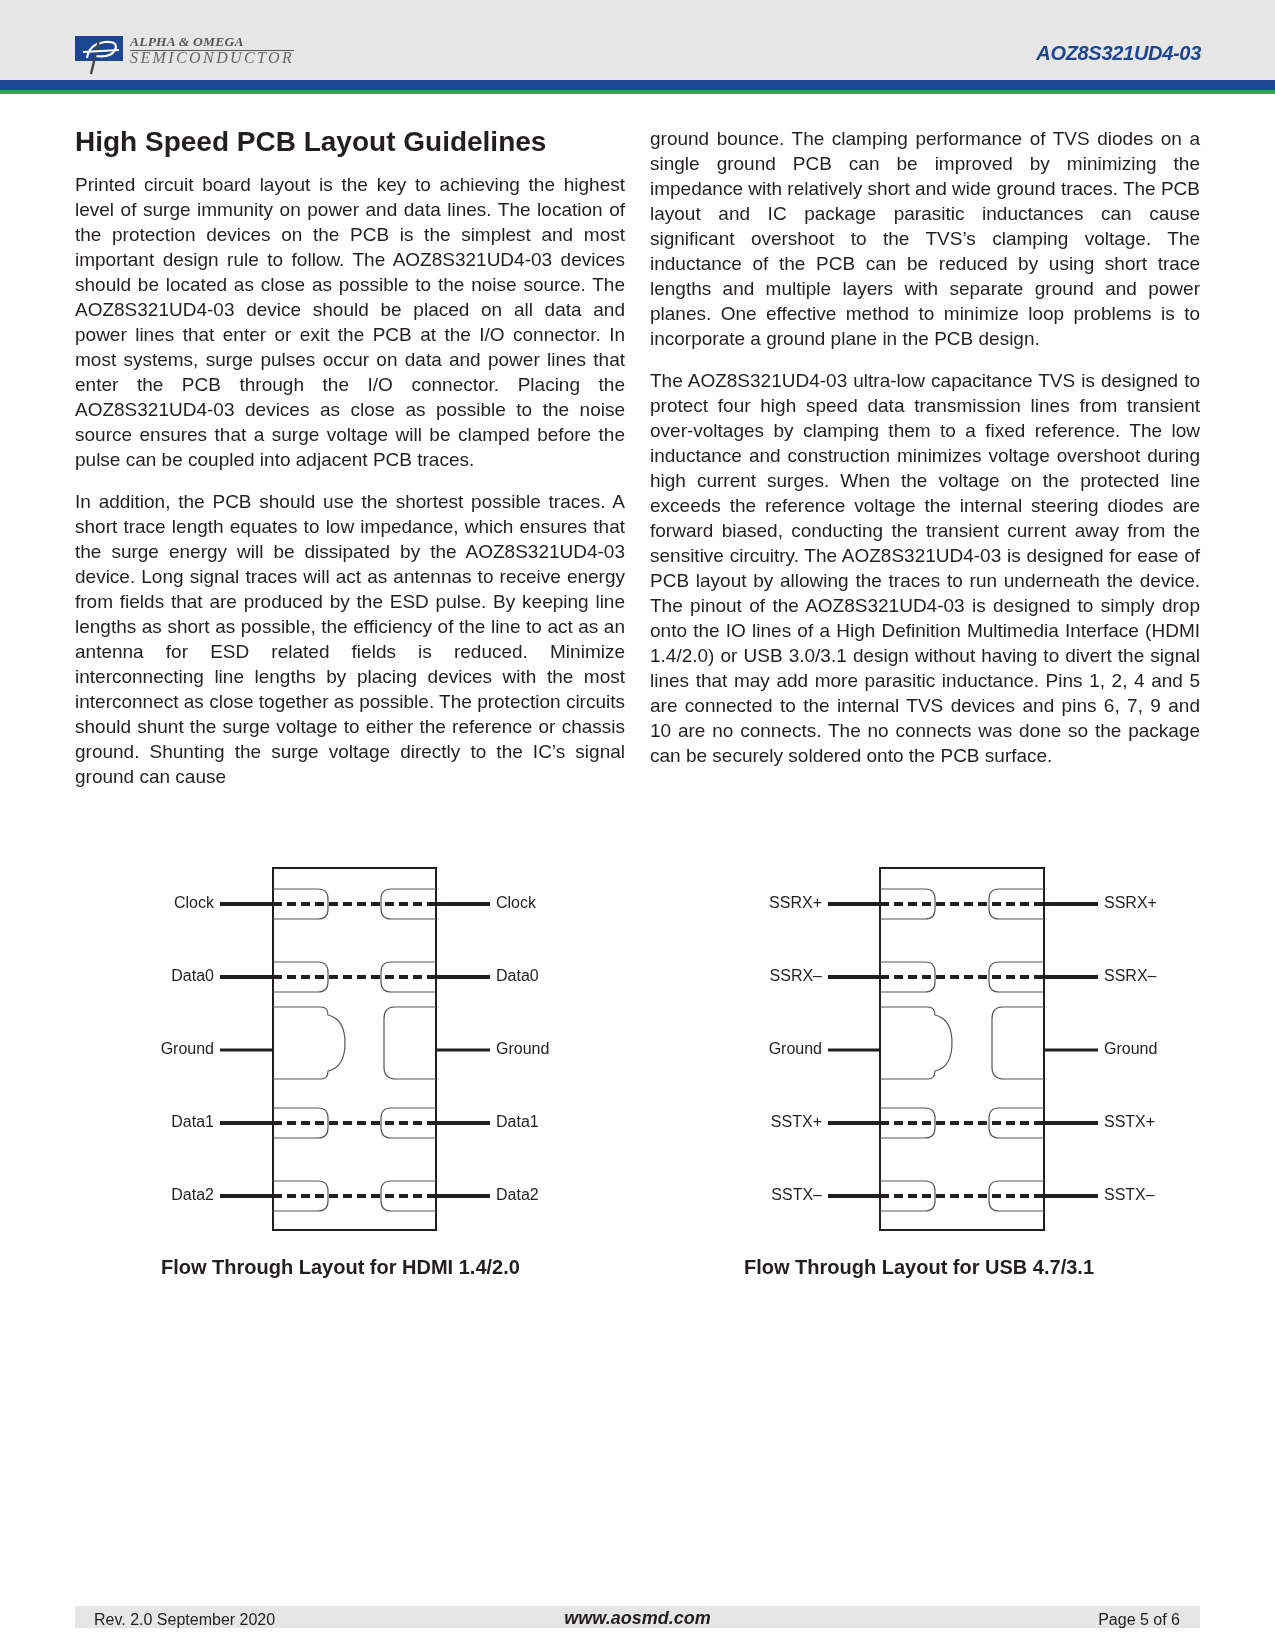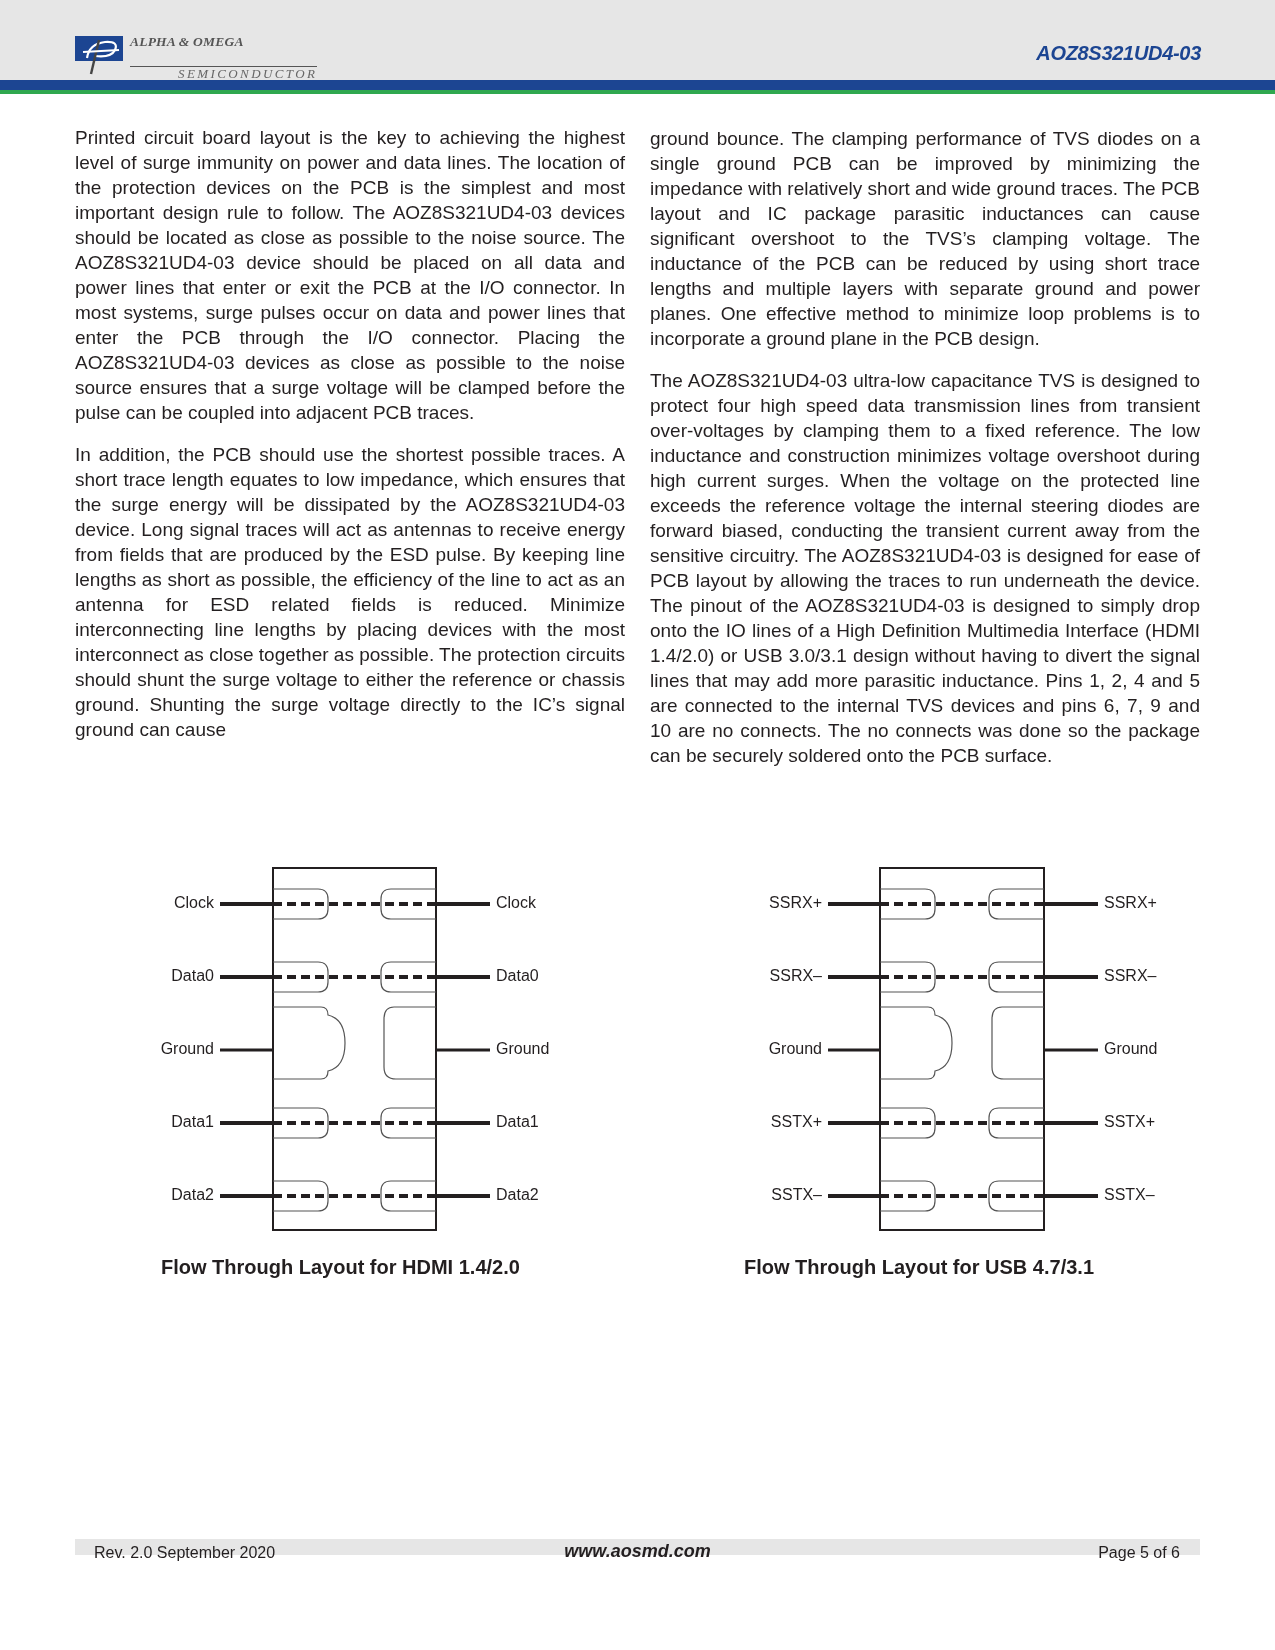--- a/index.html
+++ b/index.html
@@ -6,43 +6,43 @@
   html, body { width: 1275px; height: 1650px; background: #ffffff; overflow: hidden; }
   body { position: relative; font-family: "Liberation Sans", sans-serif; color: #231f20; }
 
   
   .header { position: absolute; left: 0; top: 0; width: 1275px; height: 80px; background: #e6e6e6; }
   .header .bar-blue { position: absolute; left: 0; top: 80px; width: 1275px; height: 10px; background: #1c4592; }
   .header .bar-green { position: absolute; left: 0; top: 90px; width: 1275px; height: 4px; background: #2fa84f; }
   .logo { position: absolute; left: 75px; top: 34px; width: 200px; height: 42px; }
   .logo-mark { position: absolute; left: 0; top: 2px; width: 50px; height: 40px; }
   .logo-text { position: absolute; left: 55px; top: 0; }
-  .logo-line1 { font-family: "Liberation Serif", serif; font-style: italic; font-weight: bold; font-size: 13.5px; color: #555; letter-spacing: 0.2px; line-height: 16px; border-bottom: 1px solid #555; padding-bottom: 16px; }
-  .logo-line2 { font-family: "Liberation Serif", serif; font-style: italic; font-size: 13px; color: #666; letter-spacing: 2.4px; line-height: 14px; margin-left: 48px; }
+  .logo-line1 { font-family: "Liberation Serif", serif; font-style: italic; font-weight: bold; font-size: 13.5px; color: #555; letter-spacing: 0.2px; line-height: 16px; border-bottom: 1px solid #555; padding-bottom: 0px; }
+  .logo-line2 { font-family: "Liberation Serif", serif; font-style: italic; font-size: 16px; color: #666; letter-spacing: 2.4px; line-height: 14px; }
   .part-no { position: absolute; right: 74px; top: 42px; font-size: 20px; font-weight: bold; font-style: italic; color: #1c4592; letter-spacing: -0.3px; }
 
   
   .col { position: absolute; width: 550px; font-size: 19px; line-height: 25px; text-align: justify; color: #231f20; }
   .col-left { left: 75px; top: 125px; }
   .col-right { left: 650px; top: 126px; }
   .section-title { font-size: 28px; font-weight: bold; line-height: 34px; margin-bottom: 13px; text-align: left; }
   .para { margin-bottom: 17px; }
   .para:last-child { margin-bottom: 0; }
 
   
   .figure { position: absolute; top: 860px; width: 520px; height: 420px; }
   .fig-left { left: 130px; }
   .fig-right { left: 700px; }
   .figure svg { position: absolute; left: 0; top: 0; }
   .pin-label { position: absolute; font-size: 16px; line-height: 22px; white-space: nowrap; }
   .pin-label.left { text-align: right; width: 90px; }
   .fig-caption { position: absolute; font-size: 20px; font-weight: bold; white-space: nowrap; top: 396px; }
 
   
-  .footer { position: absolute; left: 75px; top: 1539px; width: 1125px; height: 16px; background: #e6e6e6; font-size: 16px; line-height: 27px; }
+  .footer { position: absolute; left: 75px; top: 1606px; width: 1125px; height: 22px; background: #e6e6e6; font-size: 16px; line-height: 27px; }
   .footer .rev { position: absolute; left: 19px; top: 0; }
   .footer .site { position: absolute; left: 0; width: 100%; text-align: center; font-weight: bold; font-style: italic; font-size: 18px; top: -1px; }
   .footer .page { position: absolute; right: 20px; top: 0; }
 </style>
 </head>
 <body>
 
 <div class="header">
   <div class="logo">
     <svg class="logo-mark" width="50" height="40" viewBox="0 0 50 40">
@@ -55,20 +55,21 @@
       <div class="logo-line1">ALPHA &amp; OMEGA</div>
       <div class="logo-line2">SEMICONDUCTOR</div>
     </div>
   </div>
   <div class="part-no">AOZ8S321UD4-03</div>
   <div class="bar-blue"></div>
   <div class="bar-green"></div>
 </div>
 
 <div class="col col-left">
+  <div class="section-title">High Speed PCB Layout Guidelines</div>
   <p class="para">Printed circuit board layout is the key to achieving the highest level of surge immunity on power and data lines. The location of the protection devices on the PCB is the simplest and most important design rule to follow. The AOZ8S321UD4-03 devices should be located as close as possible to the noise source. The AOZ8S321UD4-03 device should be placed on all data and power lines that enter or exit the PCB at the I/O connector. In most systems, surge pulses occur on data and power lines that enter the PCB through the I/O connector. Placing the AOZ8S321UD4-03 devices as close as possible to the noise source ensures that a surge voltage will be clamped before the pulse can be coupled into adjacent PCB traces.</p>
   <p class="para">In addition, the PCB should use the shortest possible traces. A short trace length equates to low impedance, which ensures that the surge energy will be dissipated by the AOZ8S321UD4-03 device. Long signal traces will act as antennas to receive energy from fields that are produced by the ESD pulse. By keeping line lengths as short as possible, the efficiency of the line to act as an antenna for ESD related fields is reduced. Minimize interconnecting line lengths by placing devices with the most interconnect as close together as possible. The protection circuits should shunt the surge voltage to either the reference or chassis ground. Shunting the surge voltage directly to the IC’s signal ground can cause</p>
 </div>
 
 <div class="col col-right">
   <p class="para">ground bounce. The clamping performance of TVS diodes on a single ground PCB can be improved by minimizing the impedance with relatively short and wide ground traces. The PCB layout and IC package parasitic inductances can cause significant overshoot to the TVS’s clamping voltage. The inductance of the PCB can be reduced by using short trace lengths and multiple layers with separate ground and power planes. One effective method to minimize loop problems is to incorporate a ground plane in the PCB design.</p>
   <p class="para">The AOZ8S321UD4-03 ultra-low capacitance TVS is designed to protect four high speed data transmission lines from transient over-voltages by clamping them to a fixed reference. The low inductance and construction minimizes voltage overshoot during high current surges. When the voltage on the protected line exceeds the reference voltage the internal steering diodes are forward biased, conducting the transient current away from the sensitive circuitry. The AOZ8S321UD4-03 is designed for ease of PCB layout by allowing the traces to run underneath the device. The pinout of the AOZ8S321UD4-03 is designed to simply drop onto the IO lines of a High Definition Multimedia Interface (HDMI 1.4/2.0) or USB 3.0/3.1 design without having to divert the signal lines that may add more parasitic inductance. Pins 1, 2, 4 and 5 are connected to the internal TVS devices and pins 6, 7, 9 and 10 are no connects. The no connects was done so the package can be securely soldered onto the PCB surface.</p>
 </div>
 
 <div class="figure fig-left">

